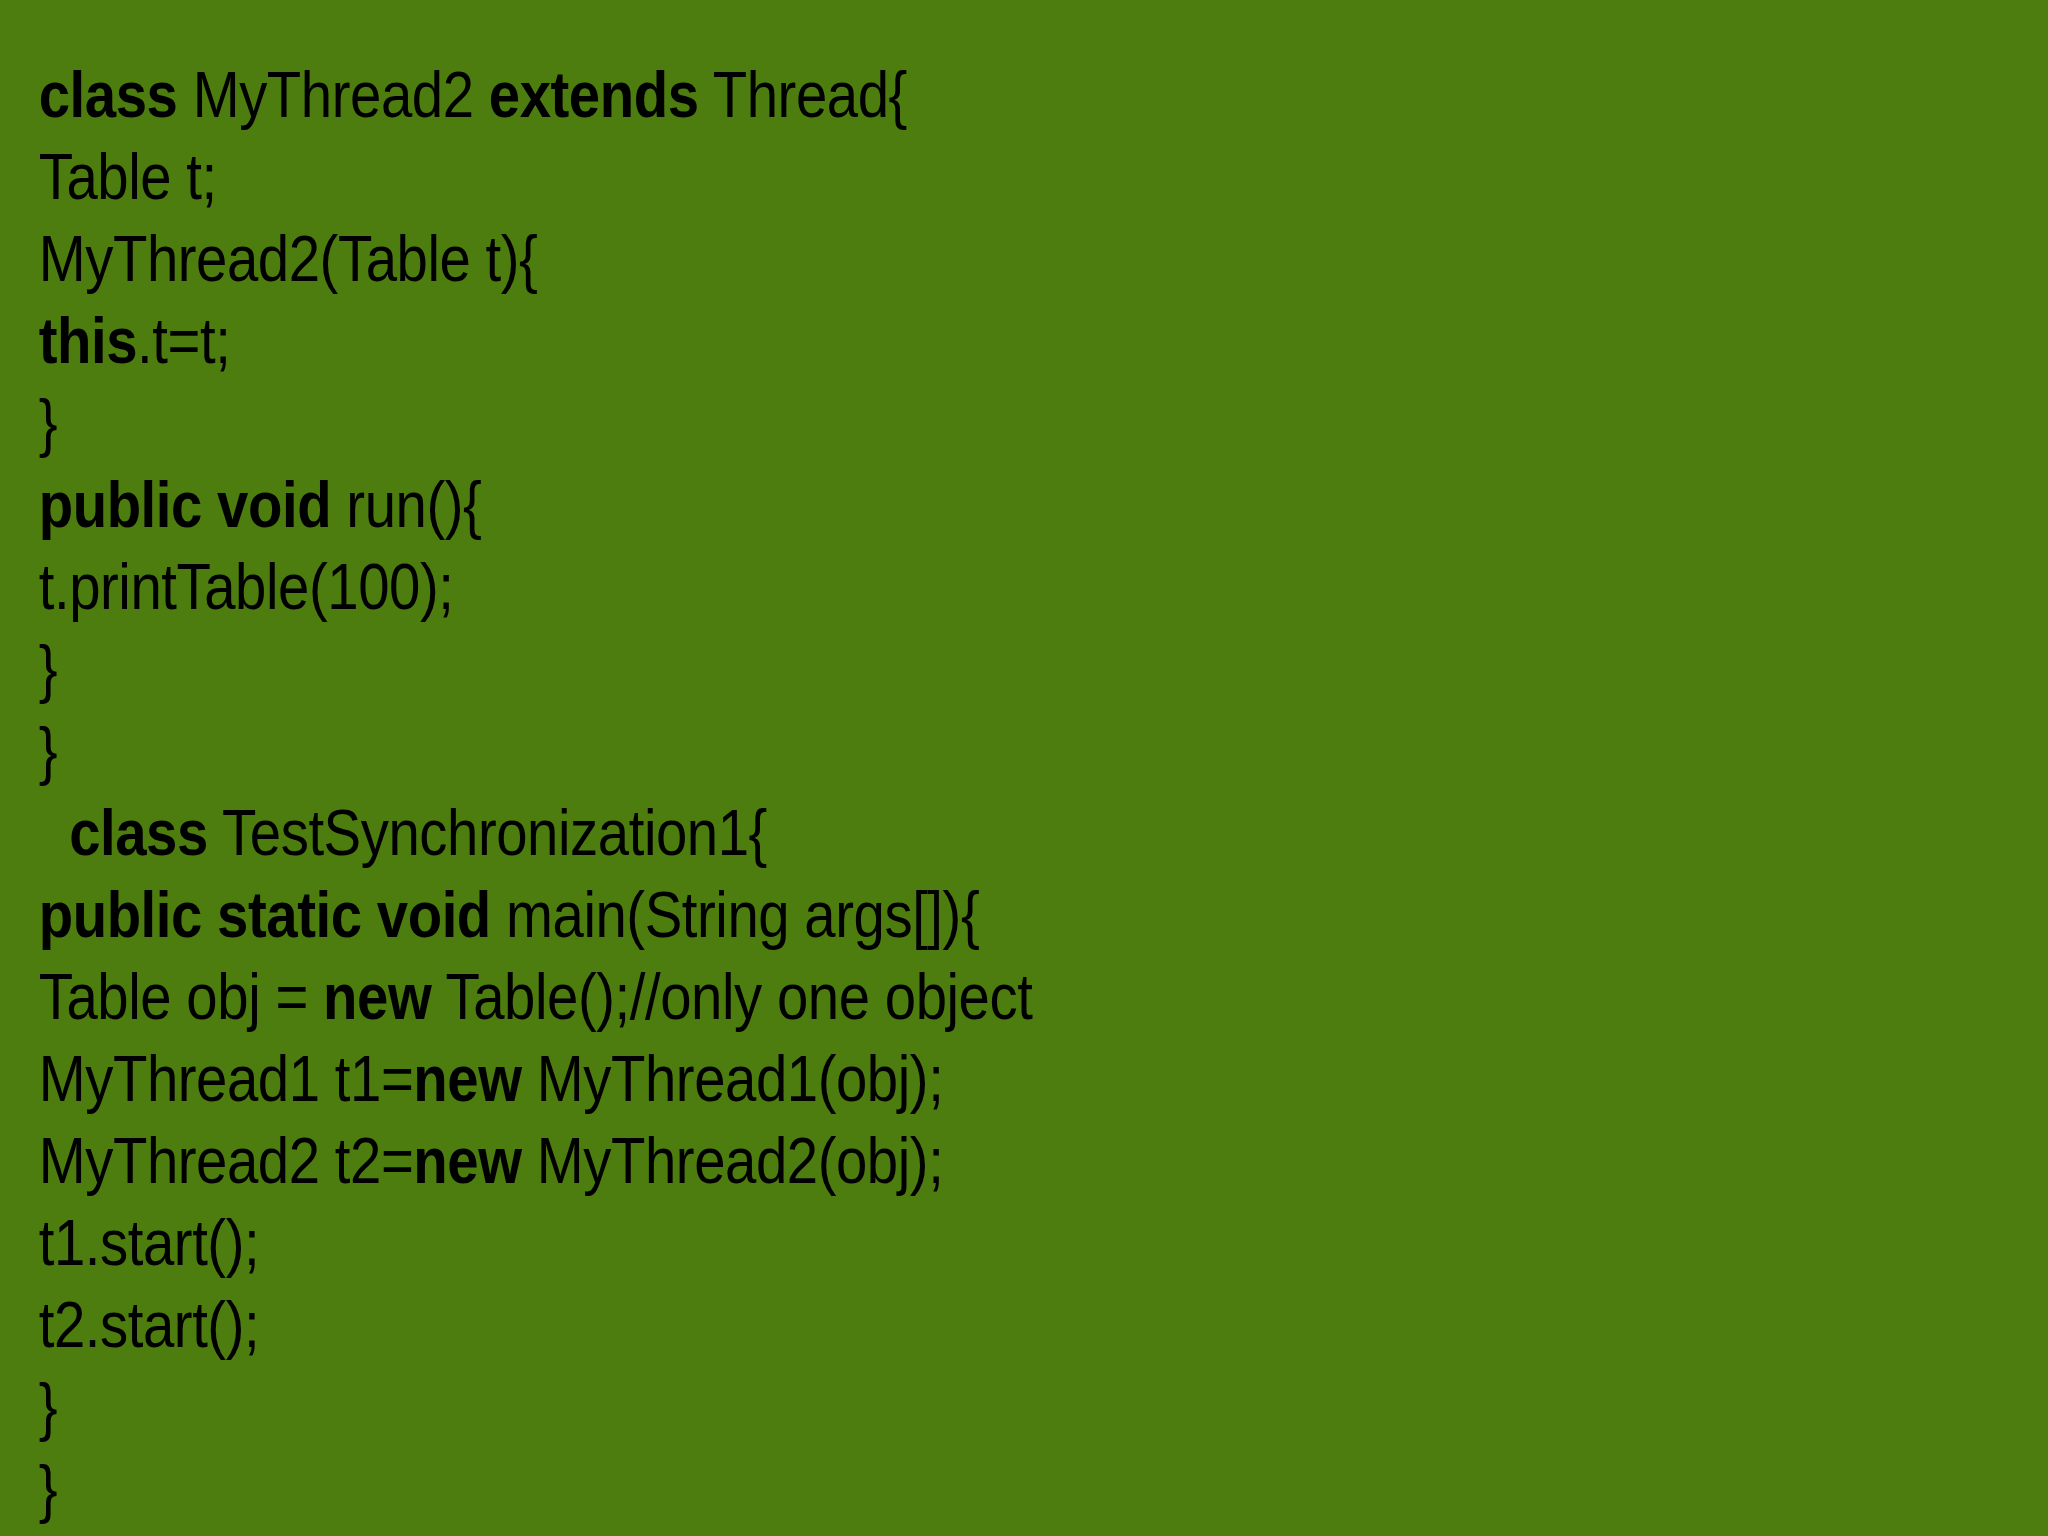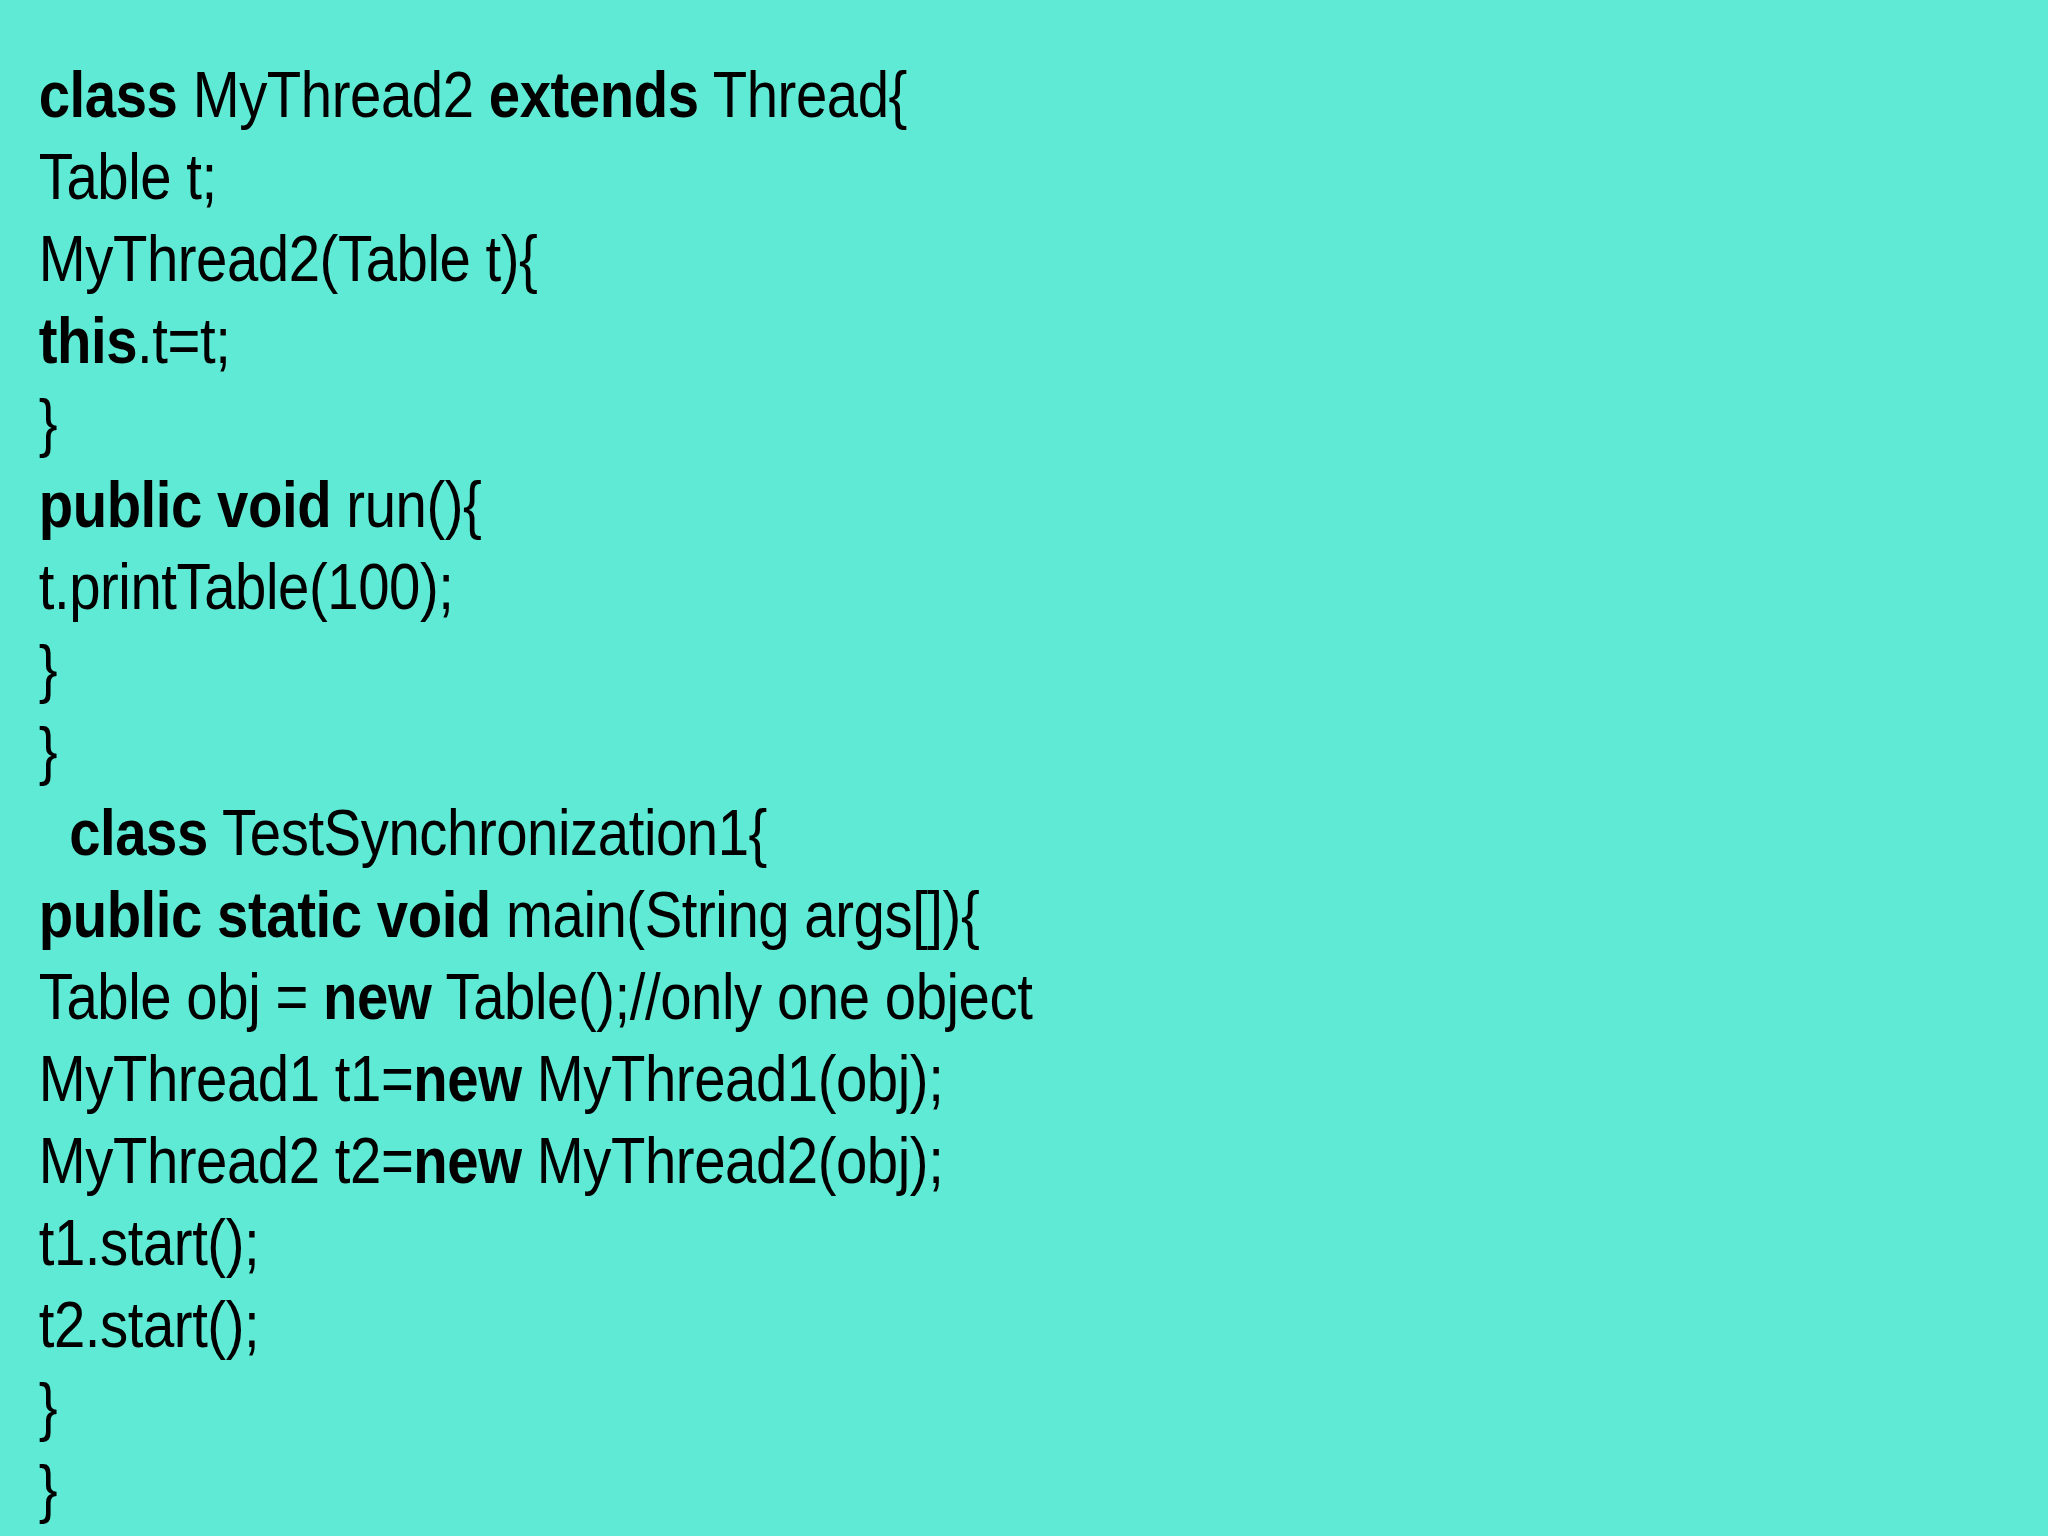--- a/index.html
+++ b/index.html
@@ -7,21 +7,21 @@
     padding: 0;
     background: #ffffff;
     width: 2048px;
     height: 1536px;
     overflow: hidden;
   }
   .page {
     position: relative;
     width: 2048px;
     height: 1536px;
-    background: #5eead4;
+    background: #4d7c0f;
   }
   .code-block {
     position: absolute;
     top: 0;
     left: 0;
     padding: 54px 0 0 44px;
     font-family: "Liberation Sans", sans-serif;
     font-size: 64px;
     line-height: 82px;
     color: #000000;

